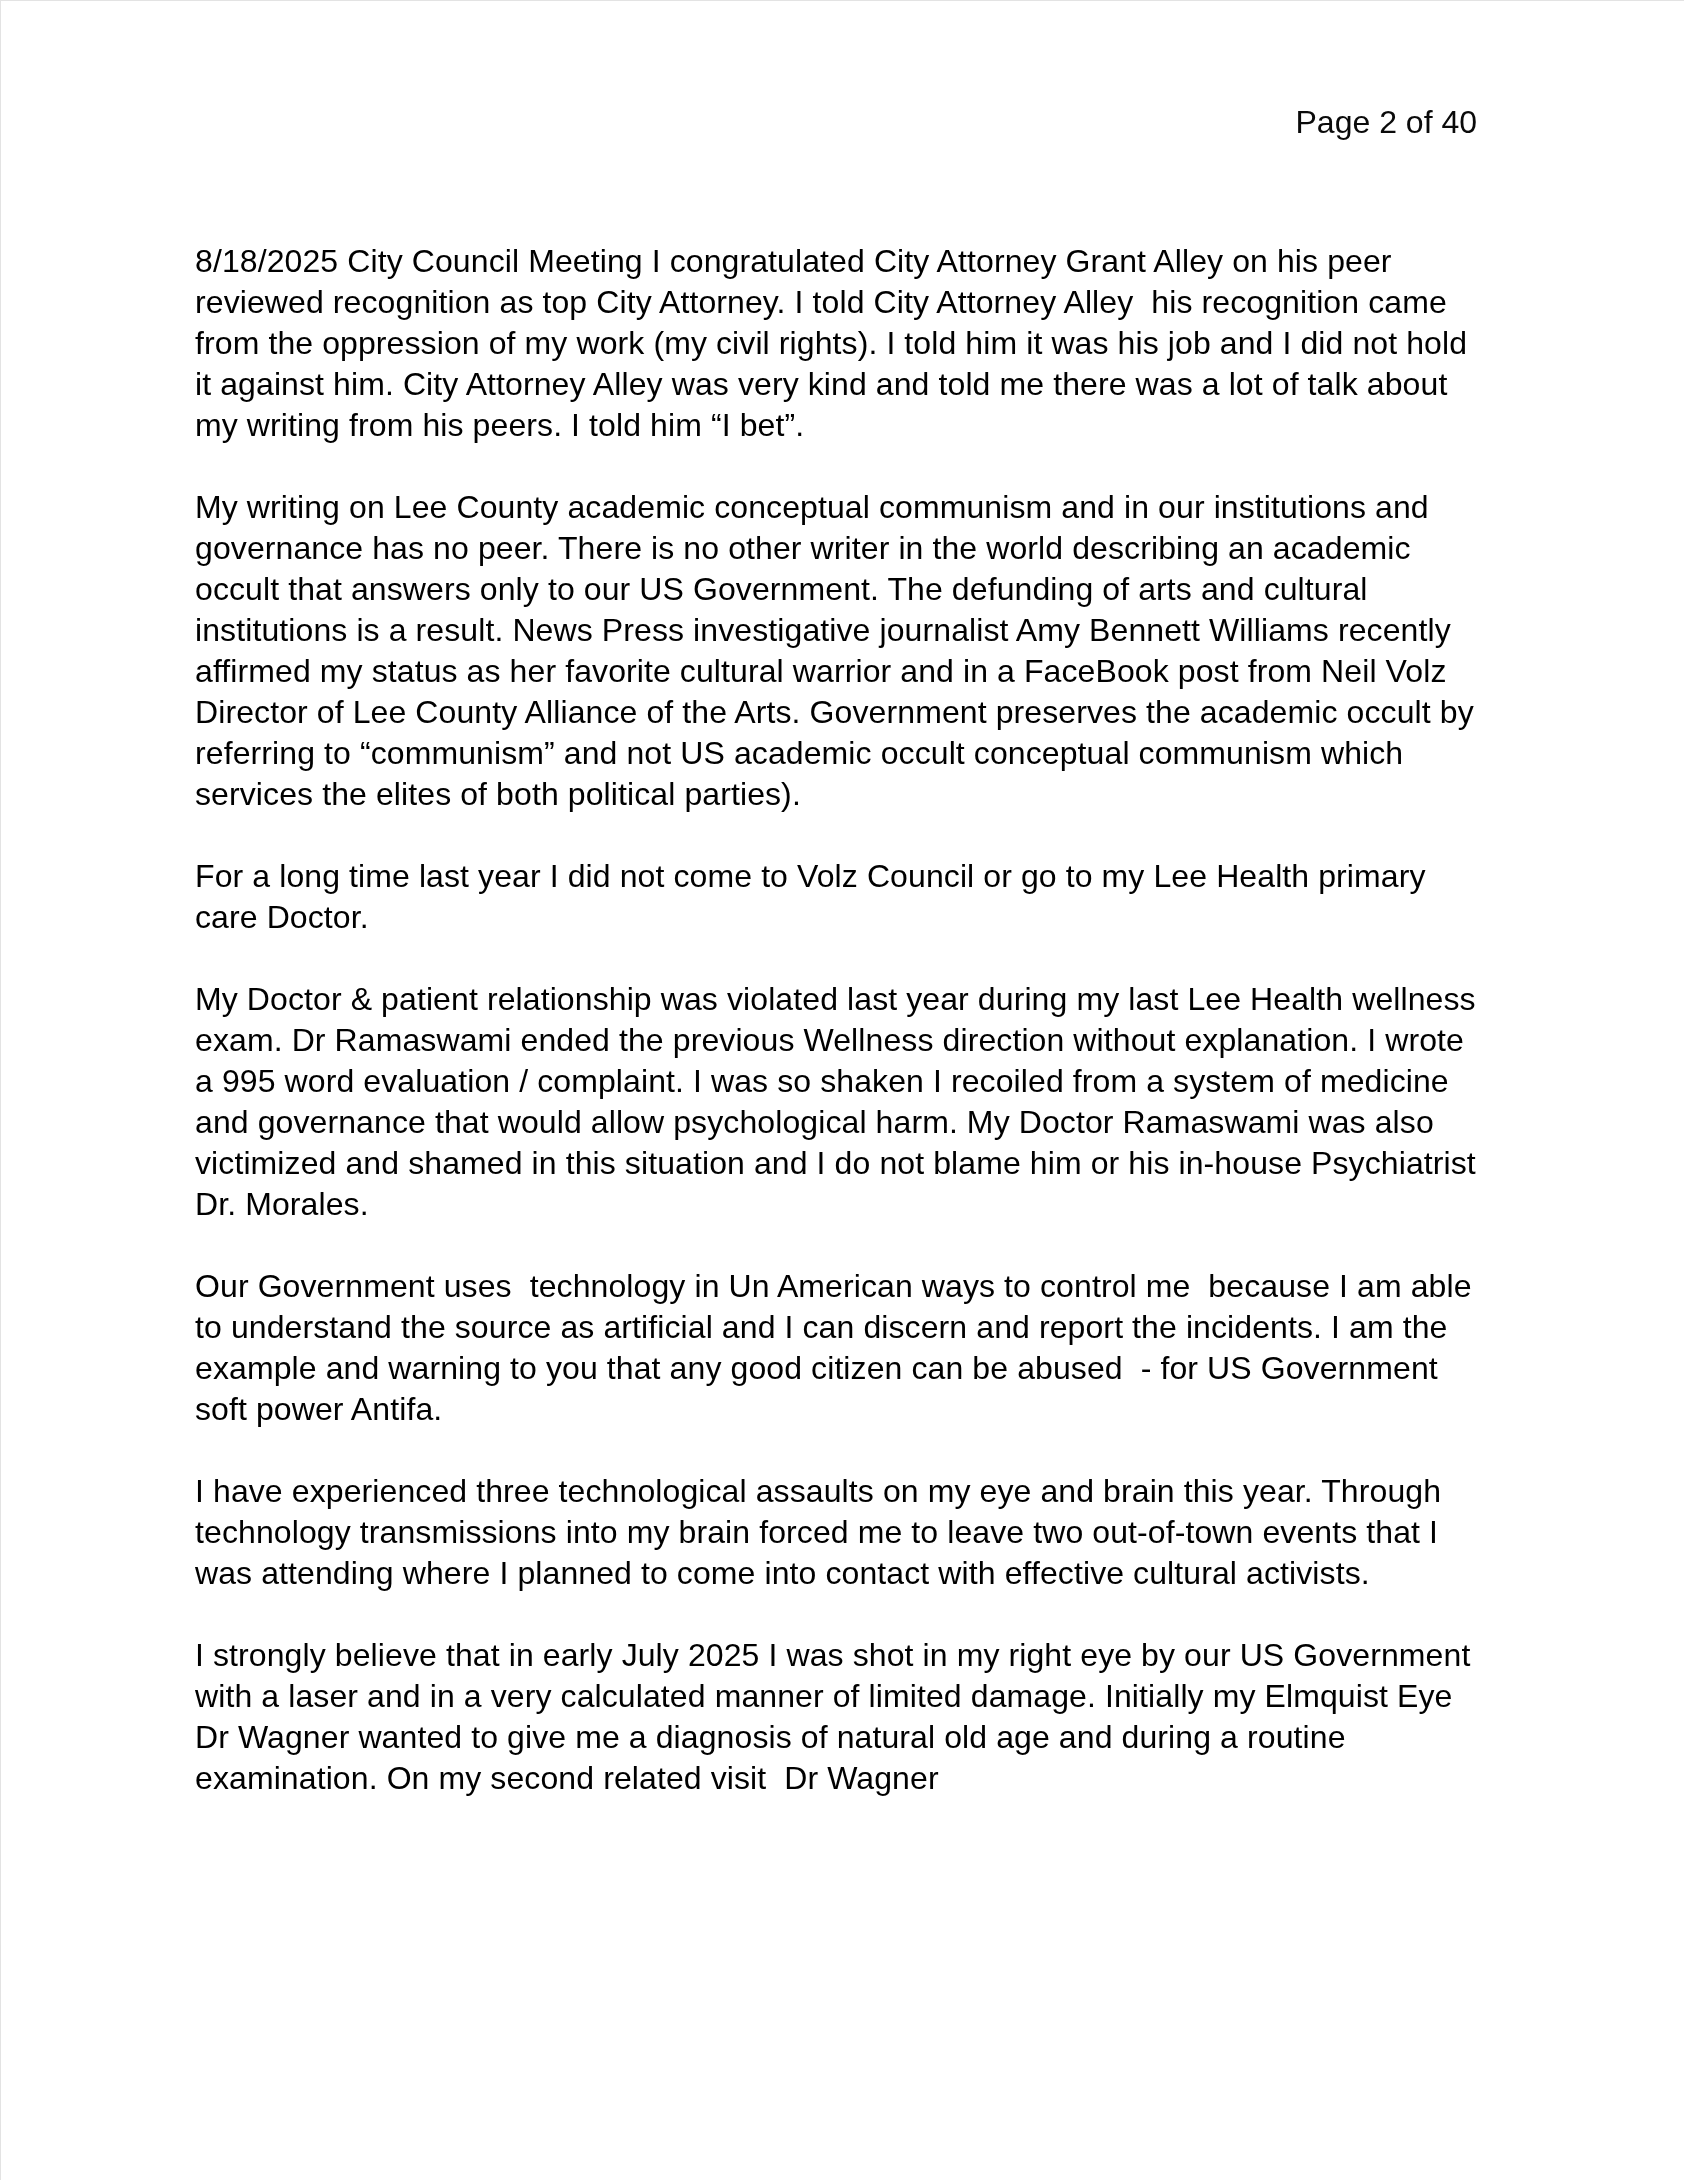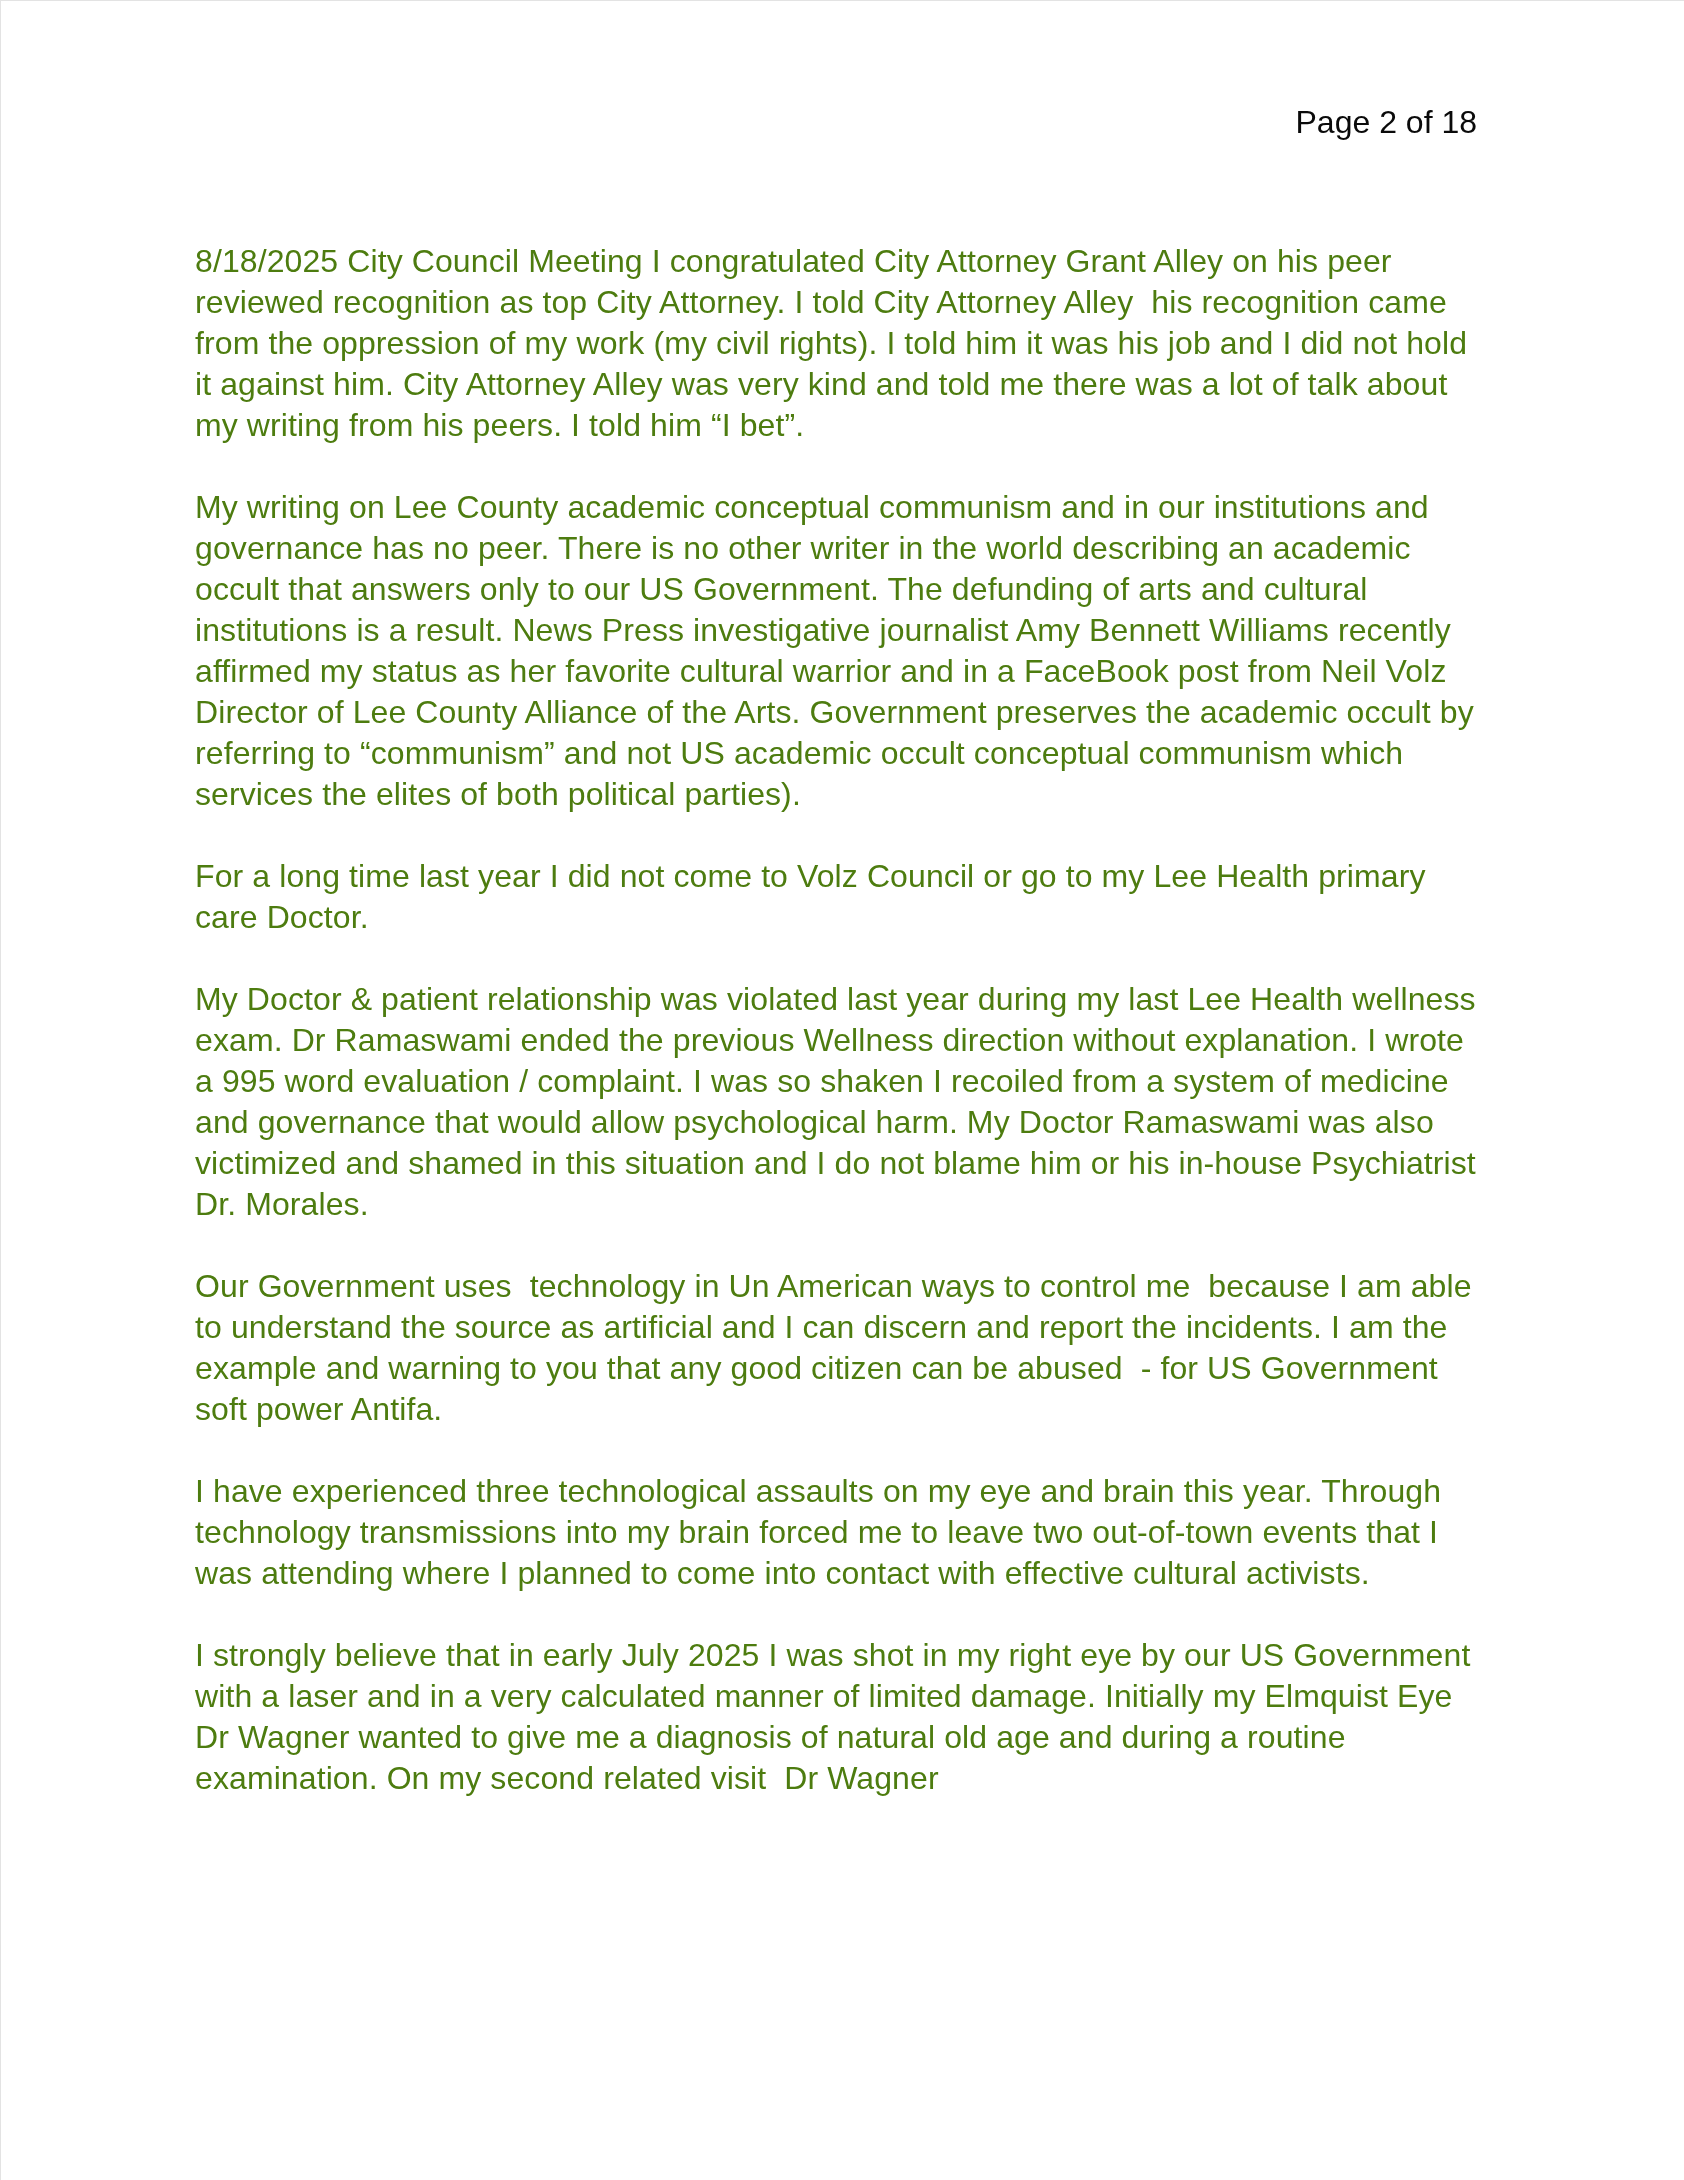--- a/index.html
+++ b/index.html
@@ -32,31 +32,31 @@
     top: 240px;
     left: 194px;
     width: 1307px;
   }
   .content p {
     margin: 0 16px 41px 0;
     font-size: 32px;
     line-height: 41px;
     letter-spacing: 0.1px;
     white-space: pre-wrap;
-    color: #4d7c0f;
+    color: #000000;
   }
   .content p:last-child {
     margin-bottom: 0;
   }
 </style>
 </head>
 <body>
 
 <div class="page">
-  <div class="page-header">Page 2 of 18</div>
+  <div class="page-header">Page 2 of 40</div>
 
   <div class="content">
     <p>8/18/2025 City Council Meeting I congratulated City Attorney Grant Alley on his peer reviewed recognition as top City Attorney. I told City Attorney Alley  his recognition came from the oppression of my work (my civil rights). I told him it was his job and I did not hold it against him. City Attorney Alley was very kind and told me there was a lot of talk about my writing from his peers. I told him “I bet”.</p>
     <p>My writing on Lee County academic conceptual communism and in our institutions and governance has no peer. There is no other writer in the world describing an academic occult that answers only to our US Government. The defunding of arts and cultural institutions is a result. News Press investigative journalist Amy Bennett Williams recently affirmed my status as her favorite cultural warrior and in a FaceBook post from Neil Volz Director of Lee County Alliance of the Arts. Government preserves the academic occult by referring to “communism” and not US academic occult conceptual communism which services the elites of both political parties).</p>
     <p>For a long time last year I did not come to Volz Council or go to my Lee Health primary care Doctor.</p>
     <p>My Doctor &amp; patient relationship was violated last year during my last Lee Health wellness exam. Dr Ramaswami ended the previous Wellness direction without explanation. I wrote a 995 word evaluation / complaint. I was so shaken I recoiled from a system of medicine and governance that would allow psychological harm. My Doctor Ramaswami was also victimized and shamed in this situation and I do not blame him or his in-house Psychiatrist Dr. Morales.</p>
     <p>Our Government uses  technology in Un American ways to control me  because I am able to understand the source as artificial and I can discern and report the incidents. I am the example and warning to you that any good citizen can be abused  - for US Government soft power Antifa.</p>
     <p>I have experienced three technological assaults on my eye and brain this year. Through technology transmissions into my brain forced me to leave two out-of-town events that I was attending where I planned to come into contact with effective cultural activists.</p>
     <p>I strongly believe that in early July 2025 I was shot in my right eye by our US Government with a laser and in a very calculated manner of limited damage. Initially my Elmquist Eye Dr Wagner wanted to give me a diagnosis of natural old age and during a routine examination. On my second related visit  Dr Wagner</p>
   </div>

